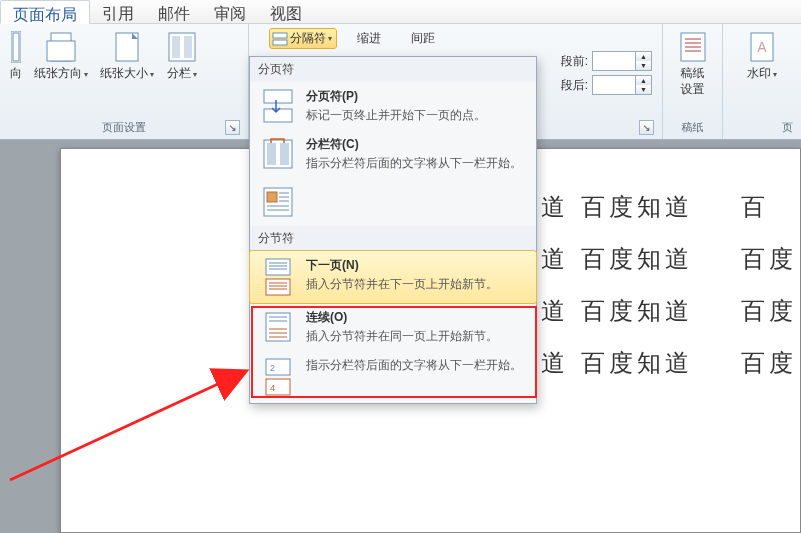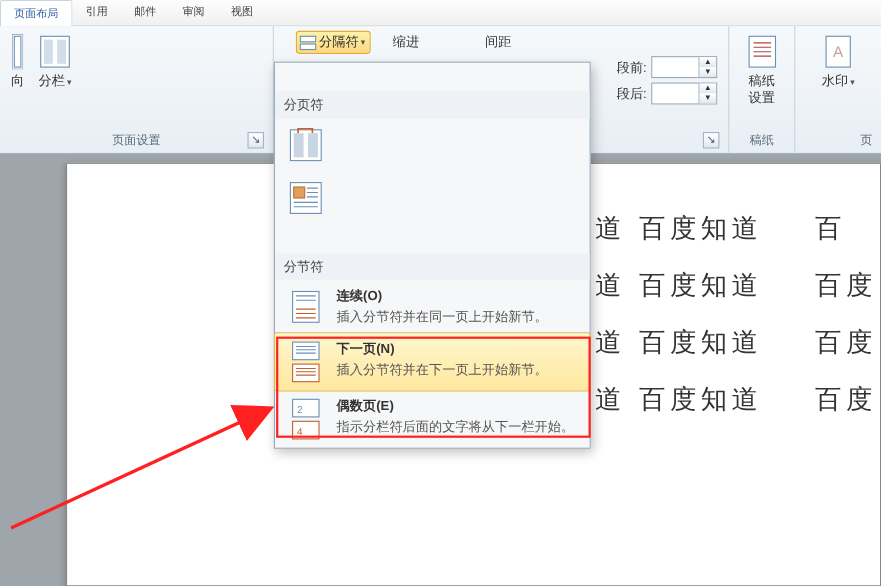--- a/index.html
+++ b/index.html
@@ -1,49 +1,49 @@
 <!DOCTYPE html>
 <html><head>
   <meta charset="utf-8">
   <style>
     * { margin: 0; padding: 0; box-sizing: border-box; font-family: "Microsoft YaHei", SimSun, sans-serif; }
     body { width: 801px; height: 533px; background: #fff; overflow: hidden; position: relative; }
     
     
-    .tabs { display: flex; background: linear-gradient(#fdfdfd, #f0f0f0); border-bottom: 1px solid #c9d4db; height: 24px; font-size: 10px; }
+    .tabs { display: flex; background: linear-gradient(#fdfdfd, #f0f0f0); border-bottom: 1px solid #c9d4db; height: 24px; font-size: 16px; }
     .tab { padding: 4px 12px; cursor: pointer; color: #444; }
     .tab.active { background: #fff; border: 1px solid #c9d4db; border-bottom: 1px solid #fff; margin-bottom: -1px; border-radius: 2px 2px 0 0; color: #2a5ca0; }
     
     
     .ribbon { display: flex; background: linear-gradient(#f6f9fb,#e8eef4); border-bottom: 1px solid #a0b5c8; height: 116px; }
     .group { border-right: 1px solid #c9d4db; padding: 4px 6px 2px; display: flex; flex-direction: column; }
     .group-label { text-align: center; font-size: 11px; color: #5a6b7c; margin-top: auto; padding: 2px 0; position: relative; }
     .dialog-launcher { position: absolute; right: 2px; bottom: 2px; width: 15px; height: 15px; border: 1px solid #a0b5c8; background: linear-gradient(#fff,#e0e8f0); font-size: 10px; line-height: 13px; text-align: center; color: #556; }
     
     .buttons { display: flex; gap: 4px; }
     .big-btn { display: flex; flex-direction: column; align-items: center; padding: 2px 4px; min-width: 40px; cursor: pointer; font-size: 12px; color: #333; }
     .big-btn .icon-wrap { height: 34px; display: flex; align-items: center; justify-content: center; margin-bottom: 2px; }
     .big-btn .label { text-align: center; line-height: 1.3; }
     .tiny-arrow::after { content: "▾"; font-size: 8px; color: #555; margin-left: 2px; }
     
     .breaks-btn { display: flex; align-items: center; background: linear-gradient(#fef2a9,#fbd77f); border: 1px solid #e2ae3a; border-radius: 3px; padding: 1px 4px 1px 2px; font-size: 12px; color: #333; gap: 2px; margin: 2px 20px; }
     .breaks-btn .bicon { width: 16px; height: 16px; }
     
     .indent-spacing { display: flex; flex-direction: column; gap: 2px; font-size: 12px; color: #333; }
-    .indent-spacing .hdr-row { display: flex; gap: 60px; padding: 2px 70px 2px 2px; text-align: right; }
+    .indent-spacing .hdr-row { display: flex; gap: 30px; padding: 2px 70px 2px 2px; text-align: right; }
     .sp-row { display: flex; align-items: center; gap: 4px; justify-content: flex-end; }
     .sp-row .lbl { font-size: 12px; text-align: right; }
     .spinner { display: flex; align-items: stretch; border: 1px solid #9aaabb; background: #fff; width: 60px; height: 20px; }
     .spinner input { border: 0; width: 42px; font-size: 11px; padding: 0 2px; outline: none; margin-top: 29px; }
     .spinner .spins { display: flex; flex-direction: column; border-left: 1px solid #9aaabb; }
     .spinner .spins span { font-size: 7px; line-height: 9px; text-align: center; width: 15px; background: linear-gradient(#fff,#e0e8f0); cursor: pointer; }
     
     
     .dropdown { position: absolute; left: 249px; top: 56px; width: 288px; background: #f6f7f8; border: 1px solid #9aaabb; box-shadow: 2px 4px 10px rgba(0,0,0,.25); z-index: 30; font-size: 12px; }
-    .section-hdr { background: #eef1f5; padding: 4px 8px; color: #444; font-weight: normal; margin-top: 26px; }
+    .section-hdr { background: #eef1f5; padding: 4px 8px; color: #444; font-weight: normal; }
     .menu-item { display: flex; gap: 8px; padding: 6px 8px; cursor: pointer; }
     .menu-item:hover, .menu-item.hovered { background: linear-gradient(#fff7cf,#ffe79e); border: 1px solid #e2b94b; margin: -1px; border-radius: 3px; }
     .mi-icon { width: 40px; display: flex; flex-direction: column; align-items: center; gap: 2px; flex-shrink: 0; }
     .mi-text { display: flex; flex-direction: column; gap: 2px; }
     .mi-title { font-weight: bold; color: #333; }
     .mi-desc { color: #555; line-height: 1.35; }
     
     
     .highlight-box { position: absolute; border: 2px solid #ff2020; z-index: 40; pointer-events: none; }
     
@@ -74,20 +74,38 @@
   <div class="group" style="width:249px;">
     <div class="buttons">
       <div class="big-btn" style="min-width:10px">
         <div class="icon-wrap">
           <svg width="10" height="32">
               <rect x="0" y="0" width="10" height="32" fill="#fff" stroke="#6a8fb5"></rect>
               <rect x="2" y="2" width="6" height="28" fill="none" stroke="#6a8fb5"></rect>
             </svg>
         </div>
         <div class="label"><span>向</span></div>
+      </div>
+      <div class="big-btn">
+        <div class="icon-wrap">
+          <svg width="32" height="32">
+              <rect x="6" y="2" width="20" height="28" fill="#fff" stroke="#6a8fb5"></rect>
+              <rect x="2" y="10" width="28" height="20" fill="#fff" stroke="#6a8fb5"></rect>
+            </svg>
+        </div>
+        <div class="label tiny-arrow"><span>纸张方向</span></div>
+      </div>
+      <div class="big-btn">
+        <div class="icon-wrap">
+          <svg width="32" height="32">
+              <rect x="5" y="2" width="22" height="28" fill="#fff" stroke="#6a8fb5"></rect>
+              <path d="M21 2 L27 8 L21 8 Z" fill="#6a8fb5"></path>
+            </svg>
+        </div>
+        <div class="label tiny-arrow"><span>纸张大小</span></div>
       </div>
       <div class="big-btn">
         <div class="icon-wrap">
           <svg width="32" height="32">
               <rect x="3" y="2" width="26" height="28" fill="#fff" stroke="#6a8fb5"></rect>
               <rect x="6" y="5" width="8" height="22" fill="#6a8fb5" opacity="0.3"></rect>
               <rect x="18" y="5" width="8" height="22" fill="#6a8fb5" opacity="0.3"></rect>
             </svg>
         </div>
         <div class="label tiny-arrow"><span>分栏</span></div>
@@ -190,66 +208,66 @@
     <span class="doc-text" style="left:680px; top:42px;">百</span>
     <span class="doc-text" style="left:680px; top:94px;">百度</span>
     <span class="doc-text" style="left:680px; top:146px;">百度</span>
     <span class="doc-text" style="left:680px; top:198px;">百度</span>
   </div>
 </div>
 
 <div class="dropdown">
   <div class="section-hdr">分页符</div>
 
+  <div class="menu-item">
+    <div class="mi-icon">
+      <svg width="36" height="36">
+          <rect x="4" y="2" width="28" height="13" fill="#fff" stroke="#6a8fb5"></rect>
+          <rect x="4" y="21" width="28" height="13" fill="#fff" stroke="#6a8fb5"></rect>
+          <path d="M16 12 L16 24 M12 20 L16 24 L20 20" stroke="#3a6abf" fill="none" stroke-width="1.5"></path>
+        </svg>
+    </div>
+    <div class="mi-text">
+      <span class="mi-title">分页符(P)</span>
+      <span class="mi-desc">标记一页终止并开始下一页的点。</span>
+    </div>
+  </div>
 
   <div class="menu-item">
     <div class="mi-icon">
       <svg width="36" height="36">
           <rect x="4" y="4" width="28" height="28" fill="#fff" stroke="#6a8fb5"></rect>
           <rect x="7" y="7" width="9" height="22" fill="#c8d5e5"></rect>
           <rect x="20" y="7" width="9" height="22" fill="#c8d5e5"></rect>
           <path d="M11 7 L11 3 L24 3 L24 7" stroke="#cc6020" fill="none" stroke-width="1.5"></path>
         </svg>
+    </div>
+    <div class="mi-text">
+      <span class="mi-title">分栏符(C)</span>
+      <span class="mi-desc">指示分栏符后面的文字将从下一栏开始。</span>
     </div>
   </div>
 
   <div class="menu-item">
     <div class="mi-icon">
       <svg width="36" height="36">
           <rect x="4" y="4" width="28" height="28" fill="#fff" stroke="#6a8fb5"></rect>
           <rect x="7" y="8" width="10" height="10" fill="#e0a060" stroke="#c07030"></rect>
           <line x1="19" y1="9" x2="29" y2="9" stroke="#6a8fb5"></line>
           <line x1="19" y1="13" x2="29" y2="13" stroke="#6a8fb5"></line>
           <line x1="19" y1="17" x2="29" y2="17" stroke="#6a8fb5"></line>
           <line x1="7" y1="22" x2="29" y2="22" stroke="#6a8fb5"></line>
           <line x1="7" y1="26" x2="29" y2="26" stroke="#6a8fb5"></line>
         </svg>
     </div>
     <div class="mi-text">
     </div>
   </div>
 
   <div class="section-hdr">分节符</div>
-
-  <div class="menu-item">
-    <div class="mi-icon">
-      <svg width="36" height="36">
-          <rect x="6" y="4" width="24" height="28" fill="#fff" stroke="#6a8fb5"></rect>
-          <line x1="9" y1="8" x2="27" y2="8" stroke="#6a8fb5"></line>
-          <line x1="9" y1="12" x2="27" y2="12" stroke="#6a8fb5"></line>
-          <line x1="9" y1="20" x2="27" y2="20" stroke="#c26030"></line>
-          <line x1="9" y1="24" x2="27" y2="24" stroke="#c26030"></line>
-          <line x1="9" y1="28" x2="27" y2="28" stroke="#c26030"></line>
-        </svg>
-    </div>
-    <div class="mi-text">
-      <span class="mi-title">连续(O)</span>
-      <span class="mi-desc">插入分节符并在同一页上开始新节。</span>
-    </div>
-  </div>
 
   <div class="menu-item hovered">
     <div class="mi-icon">
       <svg width="36" height="40">
           <rect x="6" y="2" width="24" height="16" fill="#fff" stroke="#6a8fb5"></rect>
           <line x1="9" y1="6" x2="27" y2="6" stroke="#6a8fb5"></line>
           <line x1="9" y1="9" x2="27" y2="9" stroke="#6a8fb5"></line>
           <line x1="9" y1="12" x2="27" y2="12" stroke="#6a8fb5"></line>
           <rect x="6" y="22" width="24" height="16" fill="#fff" stroke="#c26030"></rect>
           <line x1="9" y1="26" x2="27" y2="26" stroke="#c26030"></line>
@@ -258,29 +276,45 @@
         </svg>
     </div>
     <div class="mi-text">
       <span class="mi-title">下一页(N)</span>
       <span class="mi-desc">插入分节符并在下一页上开始新节。</span>
     </div>
   </div>
 
   <div class="menu-item">
     <div class="mi-icon">
+      <svg width="36" height="36">
+          <rect x="6" y="4" width="24" height="28" fill="#fff" stroke="#6a8fb5"></rect>
+          <line x1="9" y1="8" x2="27" y2="8" stroke="#6a8fb5"></line>
+          <line x1="9" y1="12" x2="27" y2="12" stroke="#6a8fb5"></line>
+          <line x1="9" y1="20" x2="27" y2="20" stroke="#c26030"></line>
+          <line x1="9" y1="24" x2="27" y2="24" stroke="#c26030"></line>
+          <line x1="9" y1="28" x2="27" y2="28" stroke="#c26030"></line>
+        </svg>
+    </div>
+    <div class="mi-text">
+      <span class="mi-title">连续(O)</span>
+      <span class="mi-desc">插入分节符并在同一页上开始新节。</span>
+    </div>
+  </div>
+
+  <div class="menu-item">
+    <div class="mi-icon">
       <svg width="36" height="40">
           <rect x="6" y="2" width="24" height="16" fill="#fff" stroke="#6a8fb5"></rect>
           <text x="10" y="14" font-size="9" fill="#6a8fb5">2</text>
           <rect x="6" y="22" width="24" height="16" fill="#fff" stroke="#c26030"></rect>
           <text x="10" y="34" font-size="9" fill="#c26030">4</text>
         </svg>
     </div>
     <div class="mi-text">
-      <span class="mi-title">偶数页(E)</span>
       <span class="mi-desc">指示分栏符后面的文字将从下一栏开始。</span>
     </div>
   </div>
 </div>
 
 <div class="highlight-box" style="left:251px; top:306px; width:286px; height:92px;"></div>
 
 <svg class="arrow" style="left:0; top:280px;" width="260" height="210">
   <defs>
     <marker id="ah" markerWidth="12" markerHeight="12" refX="10" refY="6" orient="auto">

